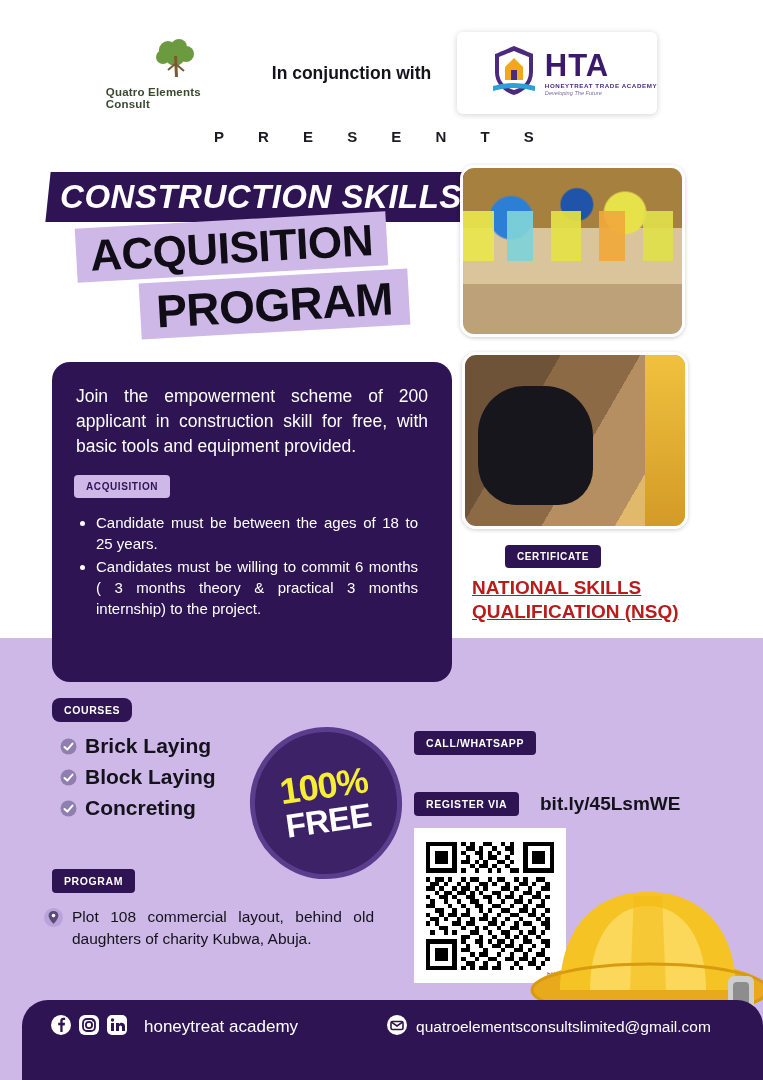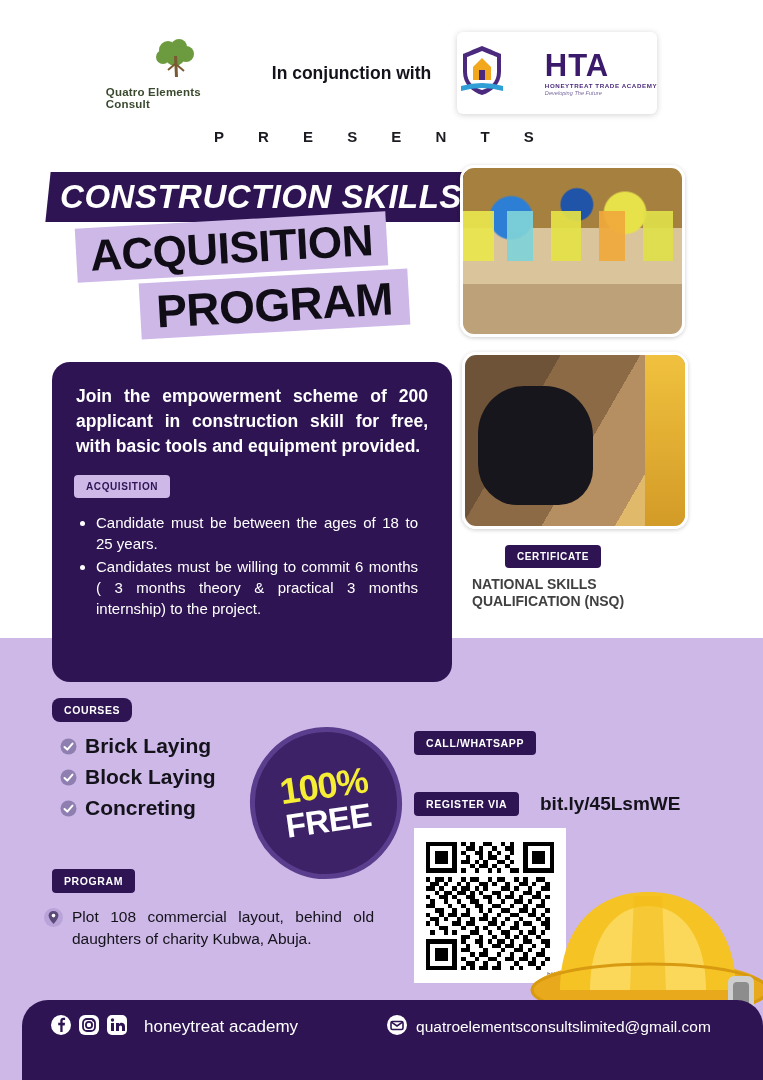--- a/index.html
+++ b/index.html
@@ -57,21 +57,21 @@
     font-weight: bold;
     color: #14121a;
   }
   .hta-logo {
     width: 200px; height: 82px;
     background: #ffffff;
     border-radius: 6px;
     box-shadow: 0 1px 6px rgba(0,0,0,.18);
     display: flex;
     align-items: center;
-    justify-content: space-between;
+    justify-content: flex-end;
     gap: 6px;
     position: relative;
     overflow: hidden;
   }
   .hta-badge { flex: 0 0 auto; }
   .hta-text {
     display: flex; flex-direction: column;
     align-items: flex-start;
     line-height: 1;
   }
@@ -201,21 +201,21 @@
     left: 52px; top: 362px;
     width: 400px; height: 320px;
     background: #2e1452;
     border-radius: 18px;
     padding: 18px 22px;
     box-sizing: border-box;
     color: #ffffff;
   }
   .info-lead {
     font-size: 17.5px;
-    font-weight: bold;
+    font-weight: normal;
     line-height: 1.42;
     text-align: justify;
     margin: 4px 2px 16px 2px;
   }
   .pill {
     display: inline-block;
     background: #cdb8e8;
     color: #2e1452;
     font-size: 10px;
     font-weight: bold;
@@ -236,24 +236,25 @@
   
   .cert-pill {
     position: absolute;
     left: 472px; top: 545px; margin-left: 33px;
   }
   .cert-pill .pill { background:#2e1452; color:#ffffff; }
   .cert-title {
     position: absolute;
     left: 472px; top: 576px;
     width: 230px;
-    font-size: 14px;
-    font-weight: bold;
-    color: #404040;
+    font-size: 19px;
+    font-weight: bold;
+    color: #b91c1c;
     line-height: 1.24;
+    text-decoration: underline;
   }
   
   .courses-pill {
     position: absolute;
     left: 52px; top: 698px;
   }
   .courses-pill .pill { background:#2e1452; color:#ffffff; font-size:10.5px;border-radius:8px; }
   .courses-list {
     position: absolute;
     left: 60px; top: 734px;

